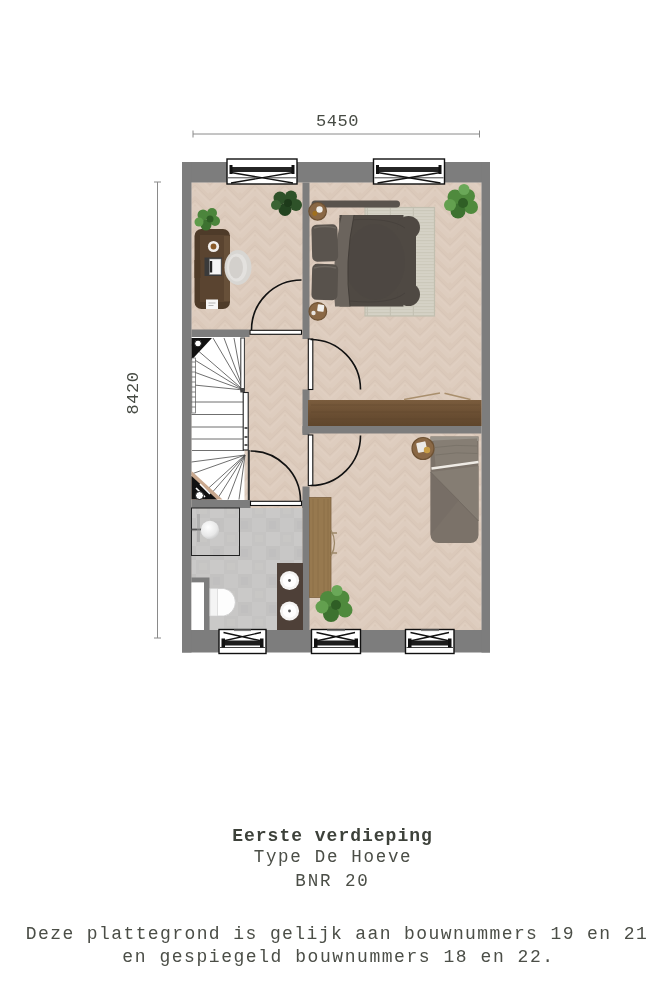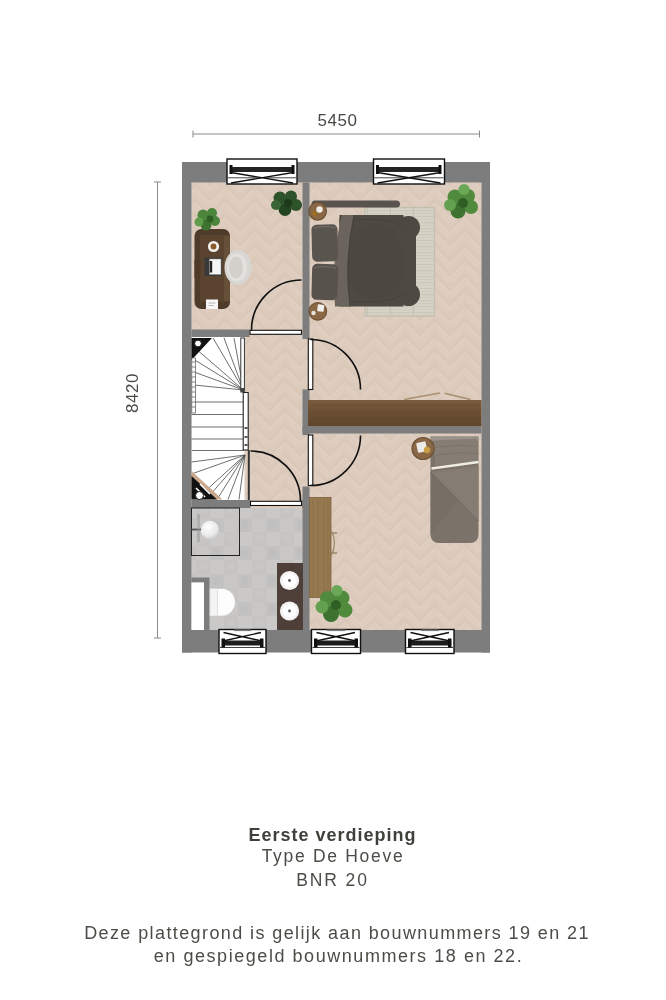--- a/index.html
+++ b/index.html
@@ -1,17 +1,17 @@
 <!DOCTYPE html>
 <html><head>
 <meta charset="utf-8">
 <style>
   html,body{margin:0;padding:0;background:#ffffff;}
   .page{position:relative;width:666px;height:1000px;background:#ffffff;overflow:hidden;
-        font-family:Liberation Sans, sans-serif;}
+        font-family:Liberation Mono, monospace;}
   svg{position:absolute;left:0;top:0;}
 </style>
 </head>
 <body>
 <div class="page">
 <svg width="666" height="1000" viewBox="0 0 666 1000">
 <defs>
 
   <pattern id="wood" width="30" height="30" patternUnits="userSpaceOnUse">
     <rect width="30" height="30" fill="#dbc9ba"></rect>

